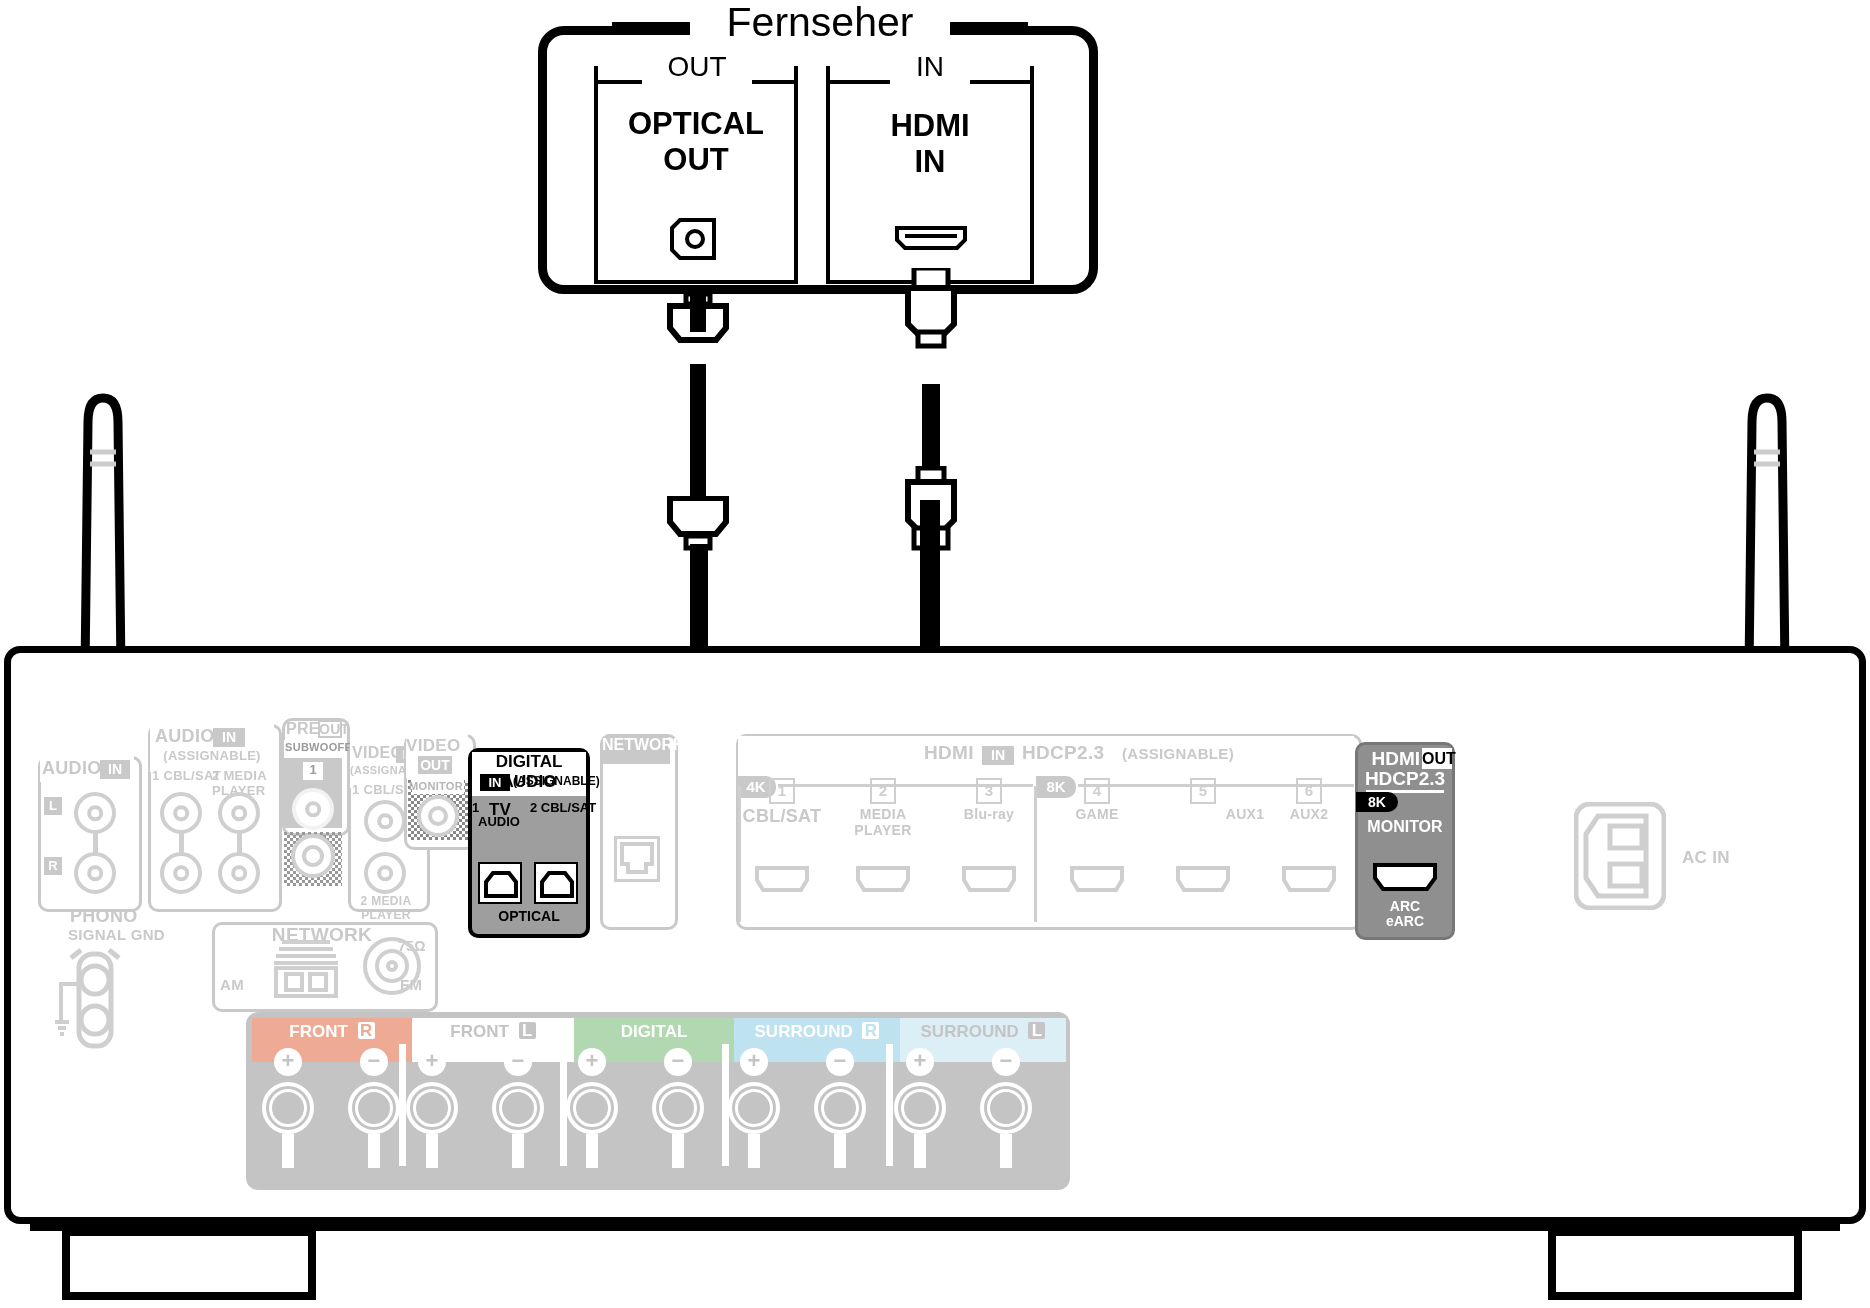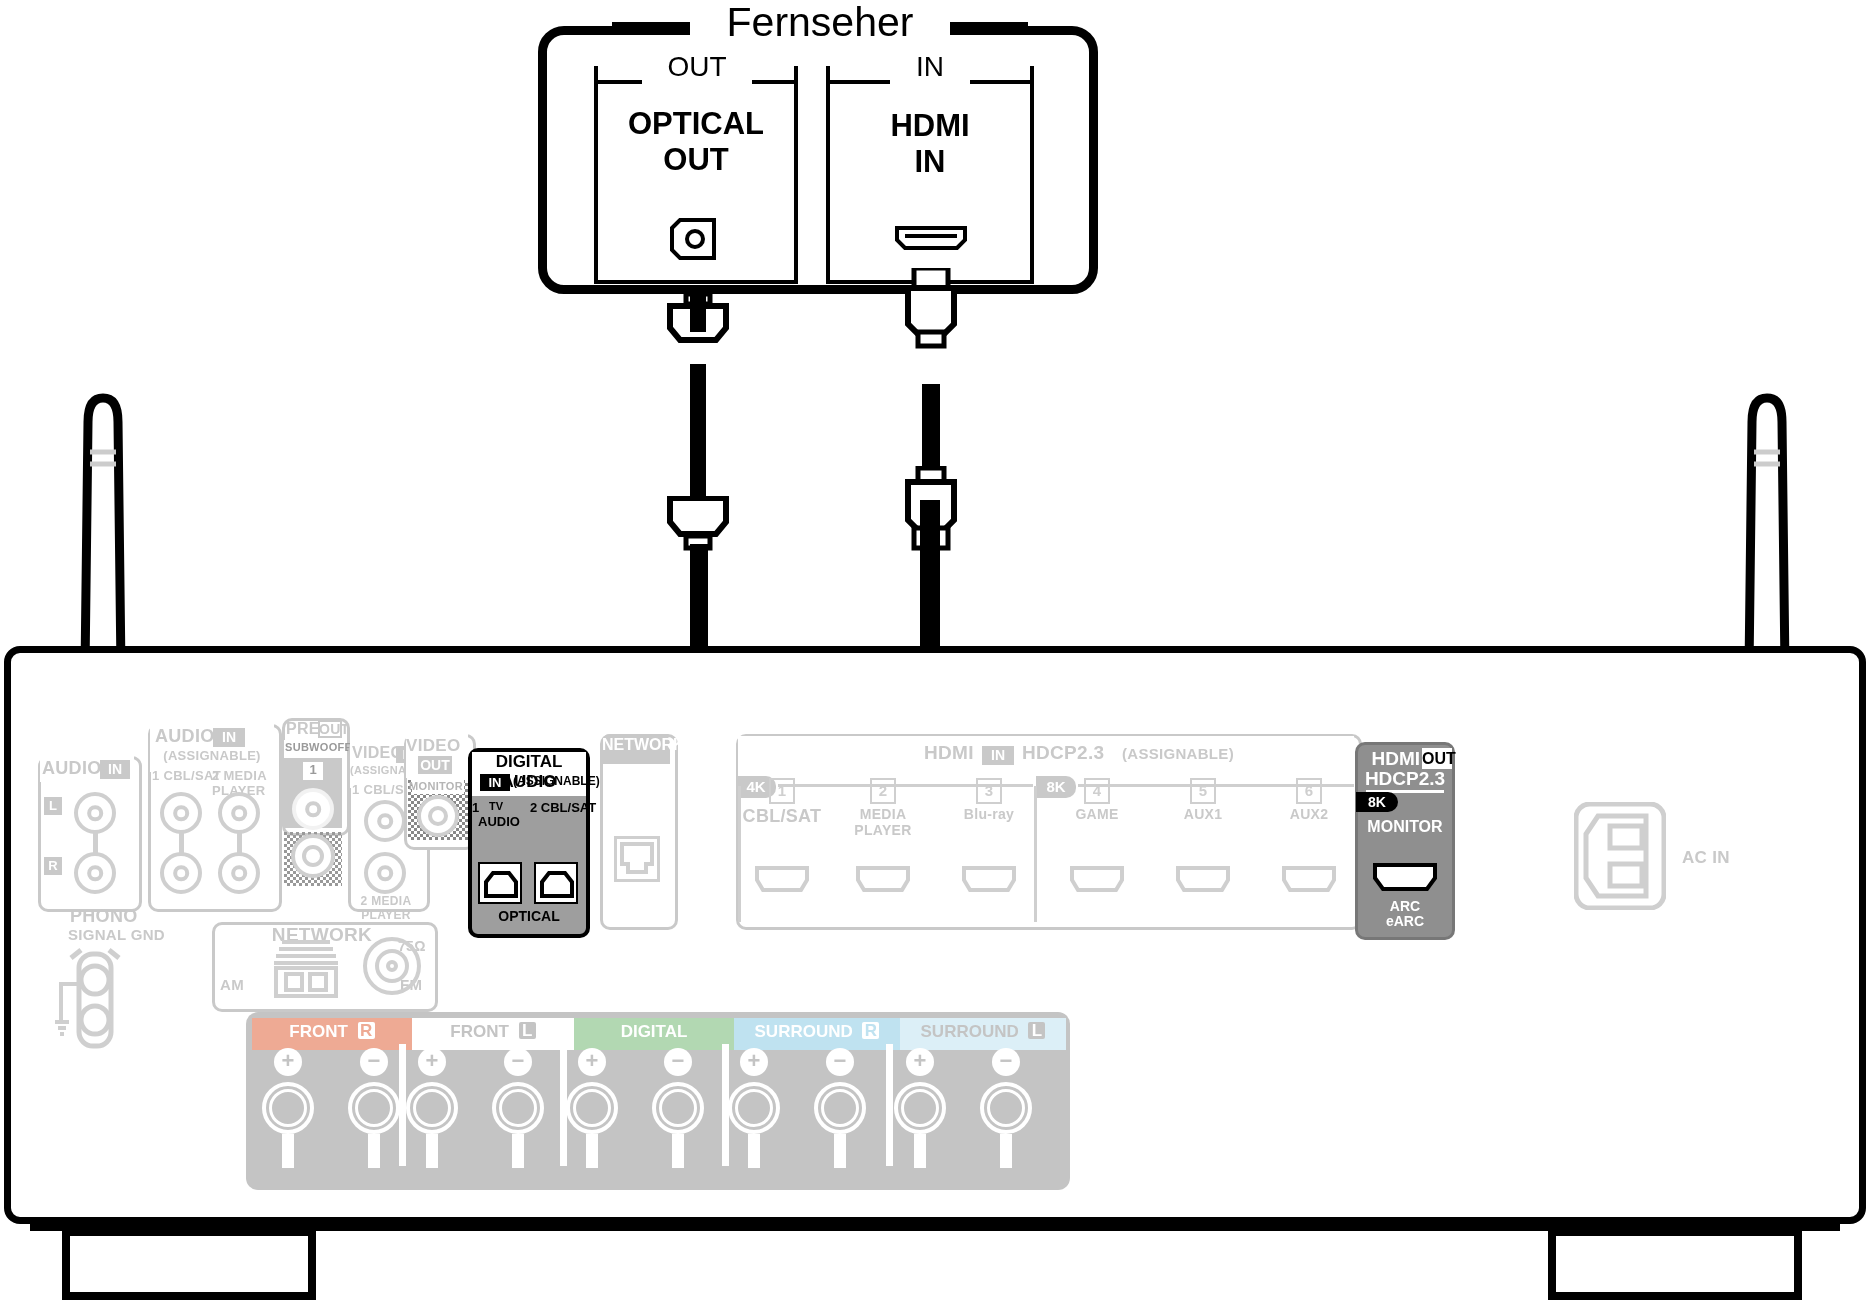--- a/index.html
+++ b/index.html
@@ -57,39 +57,39 @@
   .rca{position:absolute;border-radius:50%;border:4px solid #cfcfcf;background:#fff;box-sizing:border-box;}
   .rca::after{content:"";position:absolute;left:50%;top:50%;transform:translate(-50%,-50%);width:46%;height:46%;border-radius:50%;border:4px solid #cfcfcf;box-sizing:border-box;}
 
   
   #dig-block{left:468px;top:748px;width:122px;height:190px;background:#9e9e9e;border:4px solid #000;border-radius:10px;box-sizing:border-box;}
   #dig-hdr{left:472px;top:752px;width:114px;height:44px;background:#fff;}
   #dig-title{left:470px;top:752px;width:118px;text-align:center;font-size:17px;font-weight:bold;color:#000;}
   #dig-in-chip{left:480px;top:774px;width:30px;height:17px;background:#000;color:#fff;font-size:13px;font-weight:bold;text-align:center;line-height:17px;}
   #dig-assign{left:513px;top:774px;width:72px;font-size:12px;font-weight:bold;color:#000;}
   #dig-n1{left:472px;top:800px;font-size:13px;font-weight:bold;color:#000;}
-  #dig-tv{left:489px;top:800px;font-size:11px;font-weight:bold;color:#000;}
+  #dig-tv{left:489px;top:800px;font-size:17px;font-weight:bold;color:#000;}
   #dig-audio{left:478px;top:814px;font-size:13px;font-weight:bold;color:#000;}
   #dig-n2{left:530px;top:800px;font-size:13px;font-weight:bold;color:#000;}
   #dig-optical-lbl{left:468px;top:908px;width:122px;text-align:center;font-size:14px;font-weight:bold;color:#000;}
 
   
   #hdmiout-block{left:1355px;top:742px;width:100px;height:198px;background:#8f8f8f;border:3px solid #777;border-radius:10px;box-sizing:border-box;}
   #ho-hdmi{left:1358px;top:748px;width:62px;text-align:right;font-size:19px;font-weight:bold;color:#fff;}
   #ho-out{left:1422px;top:748px;width:30px;height:21px;background:#fff;color:#000;font-size:16px;font-weight:bold;text-align:center;line-height:21px;}
   #ho-hdcp{left:1355px;top:768px;width:100px;text-align:center;font-size:19px;font-weight:bold;color:#fff;}
   #ho-rule{left:1366px;top:790px;width:78px;height:3px;background:#fff;}
   #ho-8k{left:1356px;top:792px;width:42px;height:20px;background:#000;color:#fff;font-size:14px;font-weight:bold;text-align:center;line-height:20px;border-radius:0 10px 10px 0;}
   #ho-monitor{left:1355px;top:818px;width:100px;text-align:center;font-size:16px;font-weight:bold;color:#fff;}
   #ho-arc{left:1355px;top:898px;width:100px;text-align:center;font-size:14px;font-weight:bold;color:#fff;}
   #ho-earc{left:1355px;top:913px;width:100px;text-align:center;font-size:14px;font-weight:bold;color:#fff;}
 
   
   #spk-base{left:246px;top:1012px;width:824px;height:178px;background:#c4c4c4;border-radius:12px;}
-  .spkband{position:absolute;height:32px;font-size:17px;font-weight:bold;color:#fff;text-align:center;line-height:28px;}
+  .spkband{position:absolute;height:44px;font-size:17px;font-weight:bold;color:#fff;text-align:center;line-height:28px;}
   #spk-word{left:246px;top:1160px;width:824px;text-align:center;font-size:17px;font-weight:bold;color:#fff;}
   .term{position:absolute;width:52px;height:52px;border-radius:50%;border:4px solid #fff;background:#c4c4c4;box-sizing:border-box;}
   .termring{position:absolute;width:38px;height:38px;border-radius:50%;border:3px solid #fff;box-sizing:border-box;}
   .pm{position:absolute;width:28px;height:28px;border-radius:50%;background:#fff;color:#c4c4c4;font-size:22px;font-weight:bold;text-align:center;line-height:26px;}
   .spkdiv{position:absolute;width:7px;background:#fff;}
   .spkpost{position:absolute;width:12px;background:#fff;}
 </style>
 </head>
 <body>
 
@@ -326,21 +326,21 @@
     <path d="M2 2 L52 2 L52 14 L46 24 L8 24 L2 14 Z" fill="#fff" stroke="#cfcfcf" stroke-width="4"></path>
   </svg>
 
   <div class="abs" style="left:1084px;top:778px;width:26px;height:26px;border:2px solid #cfcfcf;box-sizing:border-box;text-align:center;font-size:15px;font-weight:bold;color:#cfcfcf;line-height:22px;">4</div>
   <div class="abs glabel" style="left:1052px;top:806px;width:90px;text-align:center;font-size:14px;">GAME</div>
   <svg class="abs" style="left:1070px;top:866px;width:54px;height:26px;" viewBox="0 0 54 26">
     <path d="M2 2 L52 2 L52 14 L46 24 L8 24 L2 14 Z" fill="#fff" stroke="#cfcfcf" stroke-width="4"></path>
   </svg>
 
   <div class="abs" style="left:1190px;top:778px;width:26px;height:26px;border:2px solid #cfcfcf;box-sizing:border-box;text-align:center;font-size:15px;font-weight:bold;color:#cfcfcf;line-height:22px;">5</div>
-  <div class="abs glabel" style="left:1158px;top:806px;width:90px;text-align:center;font-size:14px;">AUX1</div>
+  <div class="abs glabel" style="left:1200px;top:806px;width:90px;text-align:center;font-size:14px;">AUX1</div>
   <svg class="abs" style="left:1176px;top:866px;width:54px;height:26px;" viewBox="0 0 54 26">
     <path d="M2 2 L52 2 L52 14 L46 24 L8 24 L2 14 Z" fill="#fff" stroke="#cfcfcf" stroke-width="4"></path>
   </svg>
 
   <div class="abs" style="left:1296px;top:778px;width:26px;height:26px;border:2px solid #cfcfcf;box-sizing:border-box;text-align:center;font-size:15px;font-weight:bold;color:#cfcfcf;line-height:22px;">6</div>
   <div class="abs glabel" style="left:1264px;top:806px;width:90px;text-align:center;font-size:14px;">AUX2</div>
   <svg class="abs" style="left:1282px;top:866px;width:54px;height:26px;" viewBox="0 0 54 26">
     <path d="M2 2 L52 2 L52 14 L46 24 L8 24 L2 14 Z" fill="#fff" stroke="#cfcfcf" stroke-width="4"></path>
   </svg>
 

